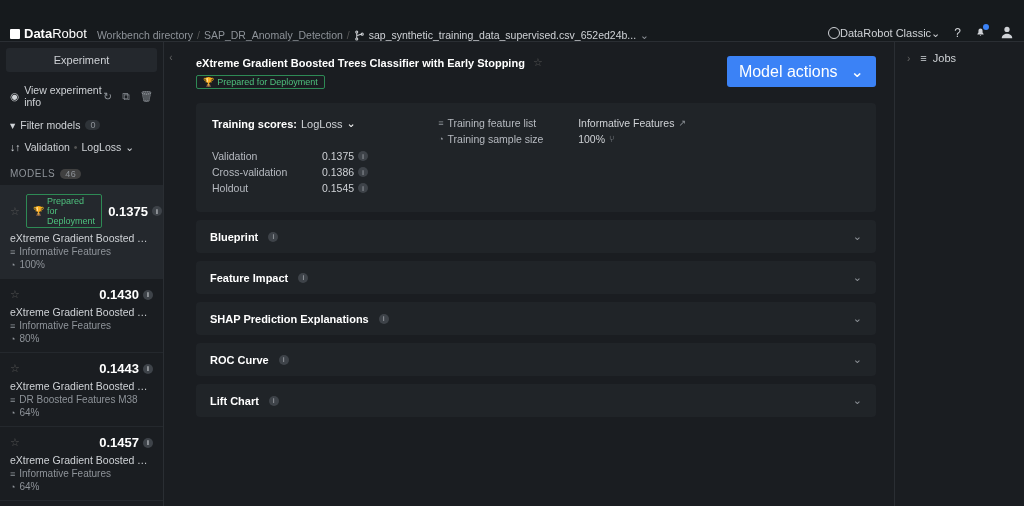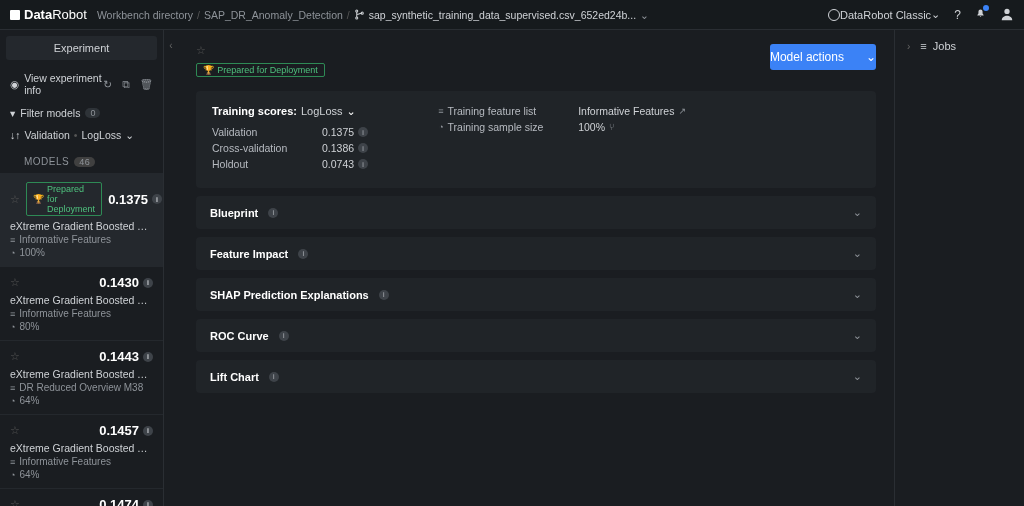--- a/index.html
+++ b/index.html
@@ -1,17 +1,17 @@
 <!DOCTYPE html>
 <html><head>
 <meta charset="utf-8">
 <style>
 * { margin: 0; padding: 0; box-sizing: border-box; }
 html, body { width: 1024px; height: 506px; overflow: hidden; font-family: -apple-system, BlinkMacSystemFont, "Segoe UI", Arial, sans-serif; background: #1a1d21; color: #cfd2d6; font-size: 11px; }
-.topbar { height: 30px; display: flex; align-items: center; padding: 0 10px; background: #161a1d; border-bottom: 1px solid #2a2e33; }
+.topbar { height: 42px; display: flex; align-items: flex-end; padding: 0 10px; background: #161a1d; border-bottom: 1px solid #2a2e33; }
 .logo { font-size: 13px; color: #fff; font-weight: 400; margin-right: 10px; display: flex; align-items: center; }
 .logo .cube { width: 10px; height: 10px; background: #fff; margin-right: 4px; border-radius: 1px; }
 .logo b { font-weight: 700; }
 .crumbs { display: flex; align-items: center; gap: 4px; color: #8e9399; font-size: 10.5px; }
 .crumbs .sep { color: #555; }
 .crumbs .last { color: #cfd2d6; display: flex; align-items: center; gap: 4px; }
 .crumbs .chev { color: #8e9399; }
 .top-right { margin-left: auto; display: flex; align-items: center; gap: 14px; }
 .classic { display: flex; align-items: center; gap: 0; color: #cfd2d6; font-size: 11px; }
 .icon-dot { width: 12px; height: 12px; border-radius: 50%; border: 1.5px solid #cfd2d6; display: inline-flex; align-items: center; justify-content: center; font-size: 8px; }
@@ -23,45 +23,45 @@
 .tabs { display: flex; padding: 6px; gap: 4px; }
 .tab { flex: 1; text-align: center; padding: 6px 0; background: #24282d; border-radius: 3px; font-size: 11px; cursor: pointer; }
 .tab.inactive { background: transparent; color: #8e9399; }
 .view-info { padding: 6px 10px; display: flex; align-items: center; font-size: 10.5px; }
 .view-info .eye { margin-right: 5px; }
 .view-info .actions { margin-left: auto; display: flex; gap: 10px; color: #8e9399; }
 .filter { padding: 5px 10px; display: flex; align-items: center; gap: 5px; font-size: 10.5px; }
 .filter .count { background: #2e3338; border-radius: 8px; padding: 0 5px; font-size: 9px; color: #8e9399; }
 .sort { padding: 5px 10px; display: flex; align-items: center; gap: 4px; font-size: 10.5px; }
 .sort .dot { color: #555; }
-.models-hd { padding: 10px 24px 6px; color: #8e9399; letter-spacing: 0.5px; font-size: 10px; display: flex; align-items: center; gap: 5px; }
+.models-hd { padding: 10px 10px 6px; color: #8e9399; letter-spacing: 0.5px; font-size: 10px; display: flex; align-items: center; gap: 5px; }
 .models-hd .count { background: #404040; border-radius: 8px; padding: 0 5px; font-size: 9px; }
 .model-list { overflow-y: auto; flex: 1; }
 .model { padding: 8px 10px; border-top: 1px solid #24282d; cursor: pointer; }
 .model.selected { background: #24282d; }
 .model-top { display: flex; align-items: center; gap: 6px; }
 .star { color: #555; font-size: 11px; }
 .dep-badge { border: 1px solid #2e8a55; color: #4ec07d; font-size: 9px; padding: 1px 6px; border-radius: 2px; display: flex; align-items: center; gap: 3px; }
 .score { margin-left: auto; color: #fff; font-weight: 600; font-size: 13px; display: flex; align-items: center; gap: 4px; }
 .score .info { width: 10px; height: 10px; border-radius: 50%; background: #3e4349; color: #cfd2d6; font-size: 7px; display: inline-flex; align-items: center; justify-content: center; }
 .model-name { color: #cfd2d6; font-size: 10.5px; margin-top: 4px; white-space: nowrap; overflow: hidden; text-overflow: ellipsis; }
 .model-meta { color: #8e9399; font-size: 10px; margin-top: 2px; display: flex; align-items: center; gap: 4px; }
 .rail { width: 14px; display: flex; flex-direction: column; align-items: center; padding-top: 10px; color: #666; }
 .rail .ch { font-size: 10px; cursor: pointer; }
 .main { flex: 1; padding: 14px 18px; overflow-y: auto; }
 .title { color: #fff; font-size: 17px; font-weight: 600; margin-bottom: 8px; }
 .subrow { display: flex; align-items: center; gap: 8px; margin-bottom: 6px; }
 .subtitle { color: #fff; font-size: 11px; font-weight: 600; }
 .subrow .star { color: #555; }
 .head-actions { display: flex; justify-content: space-between; align-items: flex-start; }
 .actions-right { }
-.btn { background: #3b82f6; color: #fff; padding: 6px 0; border-radius: 3px; font-size: 12px; display: flex; align-items: center; gap: 22px; cursor: pointer; }
+.btn { background: #3b82f6; color: #fff; padding: 6px 12px; border-radius: 3px; font-size: 16px; display: flex; align-items: center; gap: 13px; cursor: pointer; }
 .card { background: #202428; border-radius: 4px; padding: 14px 16px; margin-top: 14px; }
 .card.first { display: flex; gap: 70px; }
-.ts-head { font-size: 11px; color: #fff; margin-bottom: 8px; display: flex; align-items: flex-start; gap: 4px; }
+.ts-head { font-size: 11px; color: #fff; margin-bottom: 20px; display: flex; align-items: center; gap: 4px; }
 .ts-head .norm { font-weight: 400; color: #cfd2d6; }
 .row { display: flex; gap: 20px; font-size: 10.5px; margin-bottom: 4px; align-items: center; }
 .row .lbl { width: 90px; color: #b6bac0; }
 .row .val { color: #cfd2d6; display: flex; align-items: center; gap: 4px; }
 .info-ic { width: 10px; height: 10px; border-radius: 50%; background: #3e4349; color: #b6bac0; font-size: 7px; display: inline-flex; align-items: center; justify-content: center; }
 .ts-col2 .row .lbl { width: 120px; display: flex; align-items: center; gap: 4px; }
 .sec { background: #202428; border-radius: 4px; padding: 10px 14px; margin-top: 8px; display: flex; align-items: center; cursor: pointer; }
 .sec .t { color: #fff; font-size: 11px; font-weight: 600; margin-right: 10px; }
 .sec .chev { margin-left: auto; color: #8e9399; font-size: 11px; }
 .right-rail { width: 130px; padding: 10px 12px; border-left: 1px solid #2a2e33; }
@@ -195,21 +195,21 @@
         <div class="model-top">
           <span class="star glyph">☆</span>
           <span class="score">
               <span>0.1443</span>
               <span class="info">i</span>
             </span>
         </div>
         <div class="model-name">eXtreme Gradient Boosted Trees Classifier wit...</div>
         <div class="model-meta">
             <span class="mini-icon glyph">≡</span>
-            <span>DR Reduced Overview M38</span>
+            <span>DR Boosted Features M38</span>
           </div>
         <div class="model-meta">
             <span class="mini-icon glyph">◔</span>
             <span>64%</span>
           </div>
       </div>
 
       <div class="model">
         <div class="model-top">
           <span class="star glyph">☆</span>
@@ -245,20 +245,21 @@
   </div>
 
   <div class="rail">
     <span class="ch glyph">‹</span>
   </div>
 
   <div class="main">
     <div class="head-actions">
       <div>
         <div class="subrow">
+          <span class="subtitle">eXtreme Gradient Boosted Trees Classifier with Early Stopping</span>
           <span class="star glyph">☆</span>
         </div>
         <span class="dep-badge" style="display:inline-flex;">
             <span class="glyph">🏆</span>
             <span>Prepared for Deployment</span>
           </span>
       </div>
       <div class="actions-right">
         <div class="btn">
           <span>Model actions</span>
@@ -284,21 +285,21 @@
         <div class="row">
             <span class="lbl">Cross-validation</span>
             <span class="val">
               <span>0.1386</span>
               <span class="info-ic">i</span>
             </span>
           </div>
         <div class="row">
             <span class="lbl">Holdout</span>
             <span class="val">
-              <span>0.0743</span>
+              <span>0.1545</span>
               <span class="info-ic">i</span>
             </span>
           </div>
       </div>
       <div class="ts-col2">
         <div class="row">
           <span class="lbl">
               <span class="mini-icon glyph">≡</span>
               <span>Training feature list</span>
             </span>

